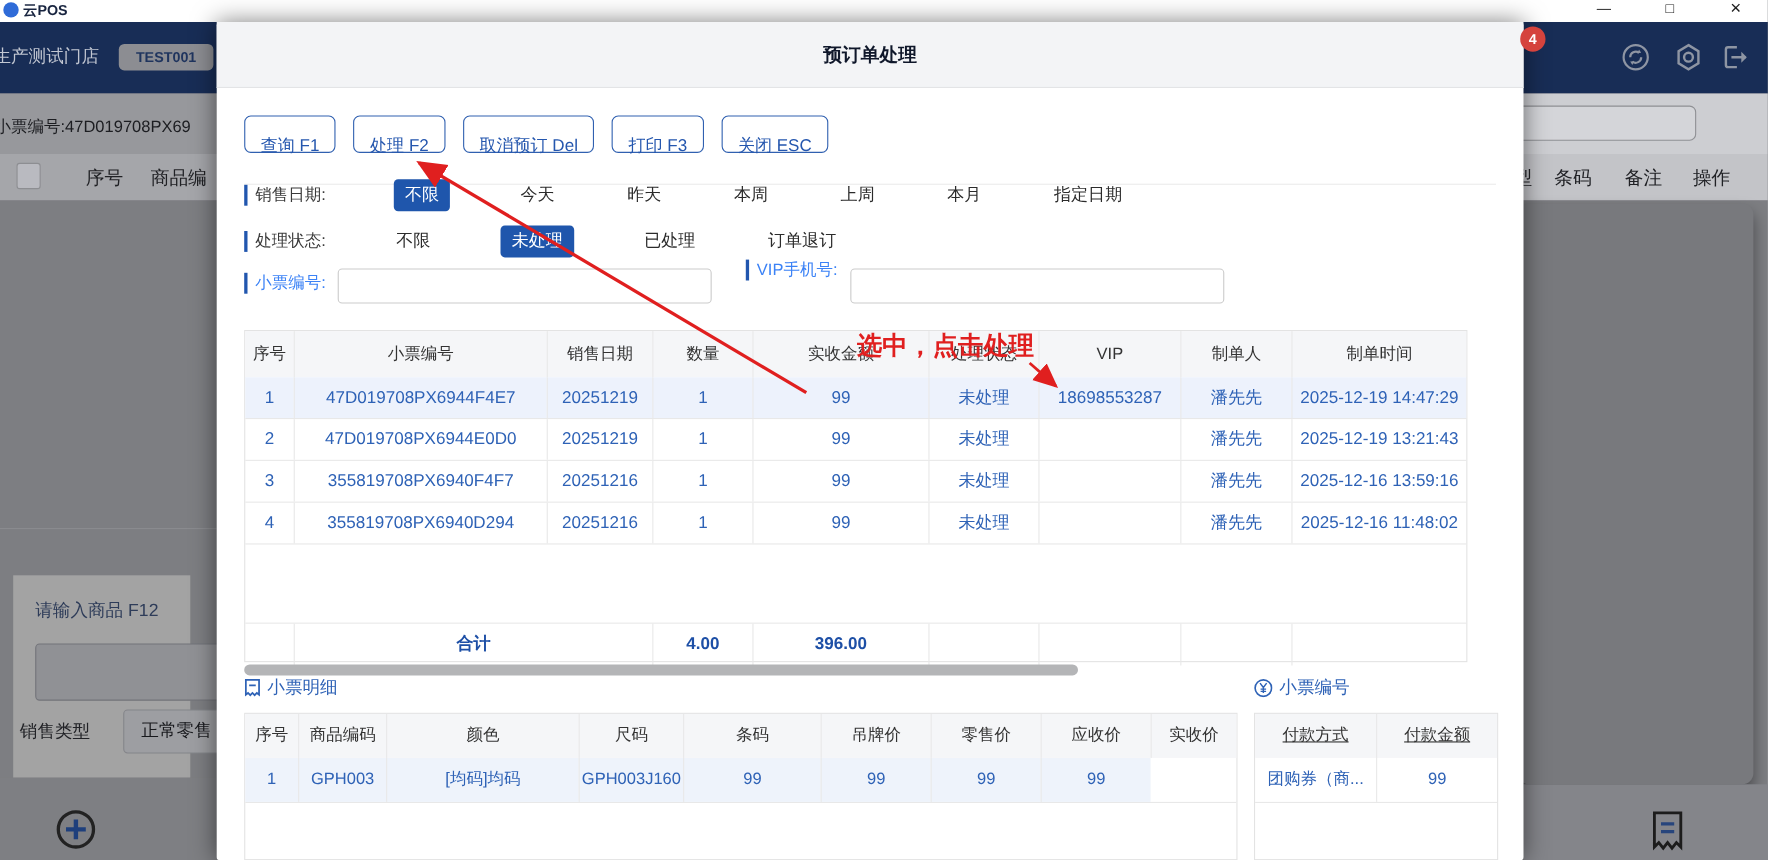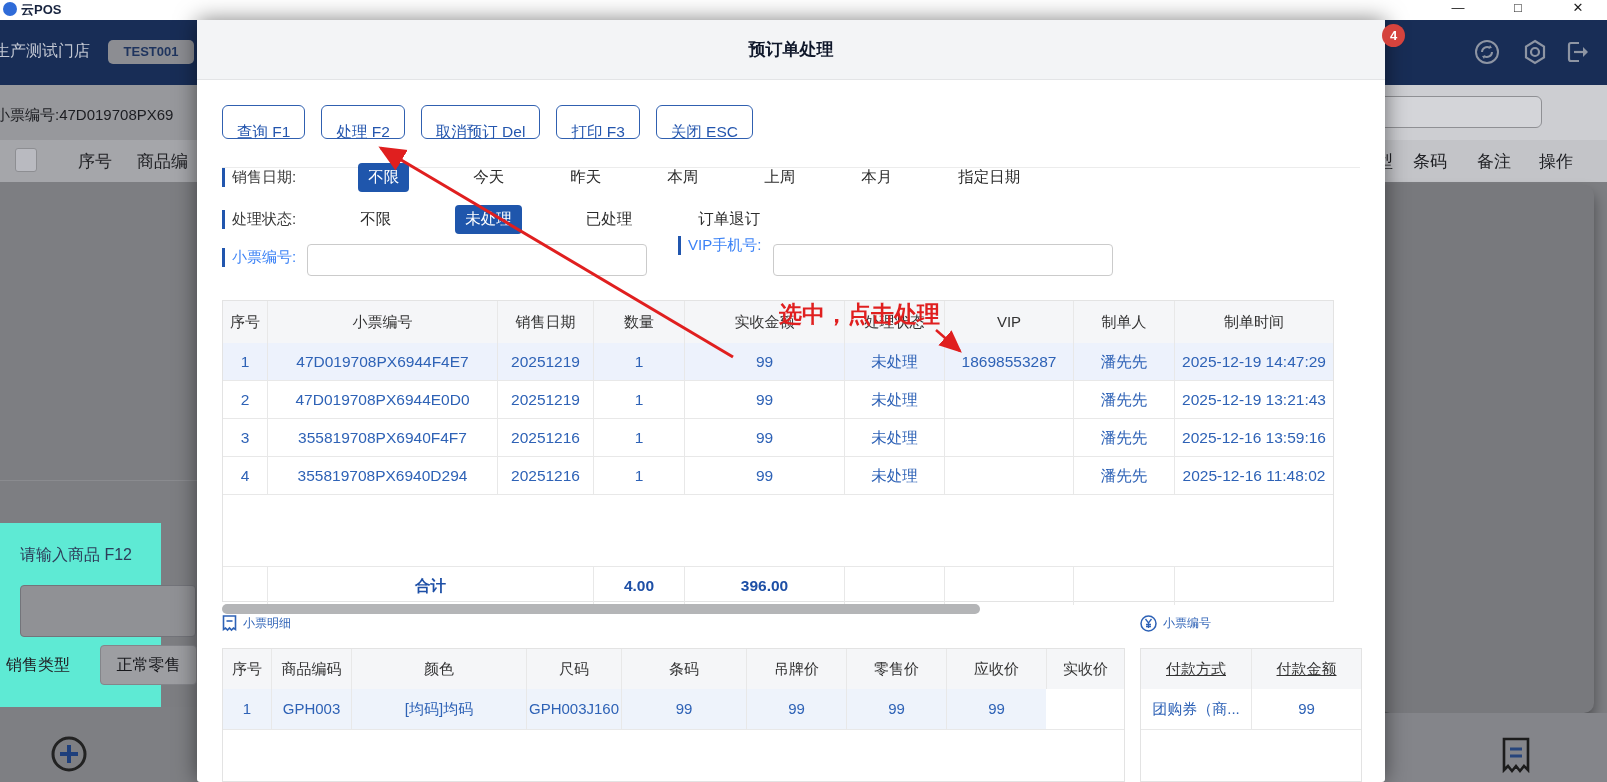--- a/index.html
+++ b/index.html
@@ -29,21 +29,21 @@
   .bg-search { position:absolute; left:1362px; top:96px; width:180px; height:32px; background:#d4d5d9;
     border:1.5px solid #8f9094; border-radius:6px; z-index:1; }
 
   .thead-left  { position:absolute; left:0; top:140px; width:790px; height:42px; background:#a5a6aa; z-index:1; }
   .thead-right { position:absolute; left:790px; top:140px; width:817px; height:42px; background:#c3c4c8; z-index:1; }
   .bg-checkbox { position:absolute; left:15px; top:148px; width:22px; height:24px; background:#b9bac0;
     border:1px solid #8d8e92; border-radius:3px; z-index:1; }
   .bg-colhead { position:absolute; top:150px; font-size:17px; color:#202125; z-index:1; }
 
   .left-divider { position:absolute; left:0; top:480px; width:197px; height:1px; background:#8a8b8f; z-index:1; }
-  .left-card { position:absolute; left:0; top:523px; width:161px; height:184px; background:#5eead4; z-index:1; }
+  .left-card { position:absolute; left:12px; top:523px; width:161px; height:184px; background:#a3a3a3; z-index:1; }
   .prod-label { position:absolute; left:20px; top:22px; font-size:16px; color:#2e3c59; }
   .prod-input { position:absolute; left:20px; top:62px; width:176px; height:52px; background:#909195;
     border:1px solid #73747a; border-radius:4px; }
   .saletype-label { position:absolute; left:6px; top:132px; font-size:16px; color:#212226; }
   .saletype-btn { position:absolute; left:100px; top:122px; width:97px; height:40px; background:#9d9ea2;
     border:1px solid #84858a; border-radius:4px; color:#17181c; font-size:16px; text-align:center; line-height:38px; }
   .bottombar-left { position:absolute; left:0; top:707px; width:197px; height:75px; background:#7e7f83; z-index:1; }
   .right-card { position:absolute; left:1380px; top:185px; width:214px; height:528px; background:#78797d;
     border-radius:10px; box-shadow:0 8px 14px rgba(0,0,0,.4); z-index:1; }
   .bottombar-right { position:absolute; left:1385px; top:713px; width:222px; height:69px; background:#84858a; z-index:1; }
@@ -80,21 +80,21 @@
   .cols-main.thead .td { line-height:42px; }
   .tbody-main .tr .td { line-height:37px; font-size:15.5px; color:#2e62b6; }
   .tbody-main .tr.selected .td { background:#edf2fc; }
   .tr-filler-main { height:72px; }
   .cols-total { grid-template-columns:44px 326px 91px 160px 100px 129px 101px 159px; }
   .cols-total .td { line-height:38px; font-size:15.5px; font-weight:bold; color:#1d4fa6; }
 
   .hscroll { position:absolute; left:25px; top:584px; width:758px; height:10px; background:#b4b5b7; border-radius:5px; }
 
   .sec-title { position:absolute; top:595px; display:flex; align-items:center; gap:6px;
-    color:#2e62b6; font-size:12px; }
+    color:#2e62b6; font-size:16px; }
   .cols-detail { grid-template-columns:48px 80px 175px 95px 125px 100px 100px 100px 78px; }
   .cols-detail.thead .td { line-height:40px; }
   .tbody-detail .tr .td { line-height:40px; font-size:15px; color:#2e62b6; }
   .tbody-detail .tr.selected .td { background:#eef3fb; }
   .cols-pay { grid-template-columns:110px 110px; }
   .cols-pay.thead .td { line-height:40px;text-decoration:underline; }
   .tbody-pay .tr .td { line-height:40px; font-size:15px; color:#2e62b6; }
   .tr-filler-sm { height:52px; }
 
   

